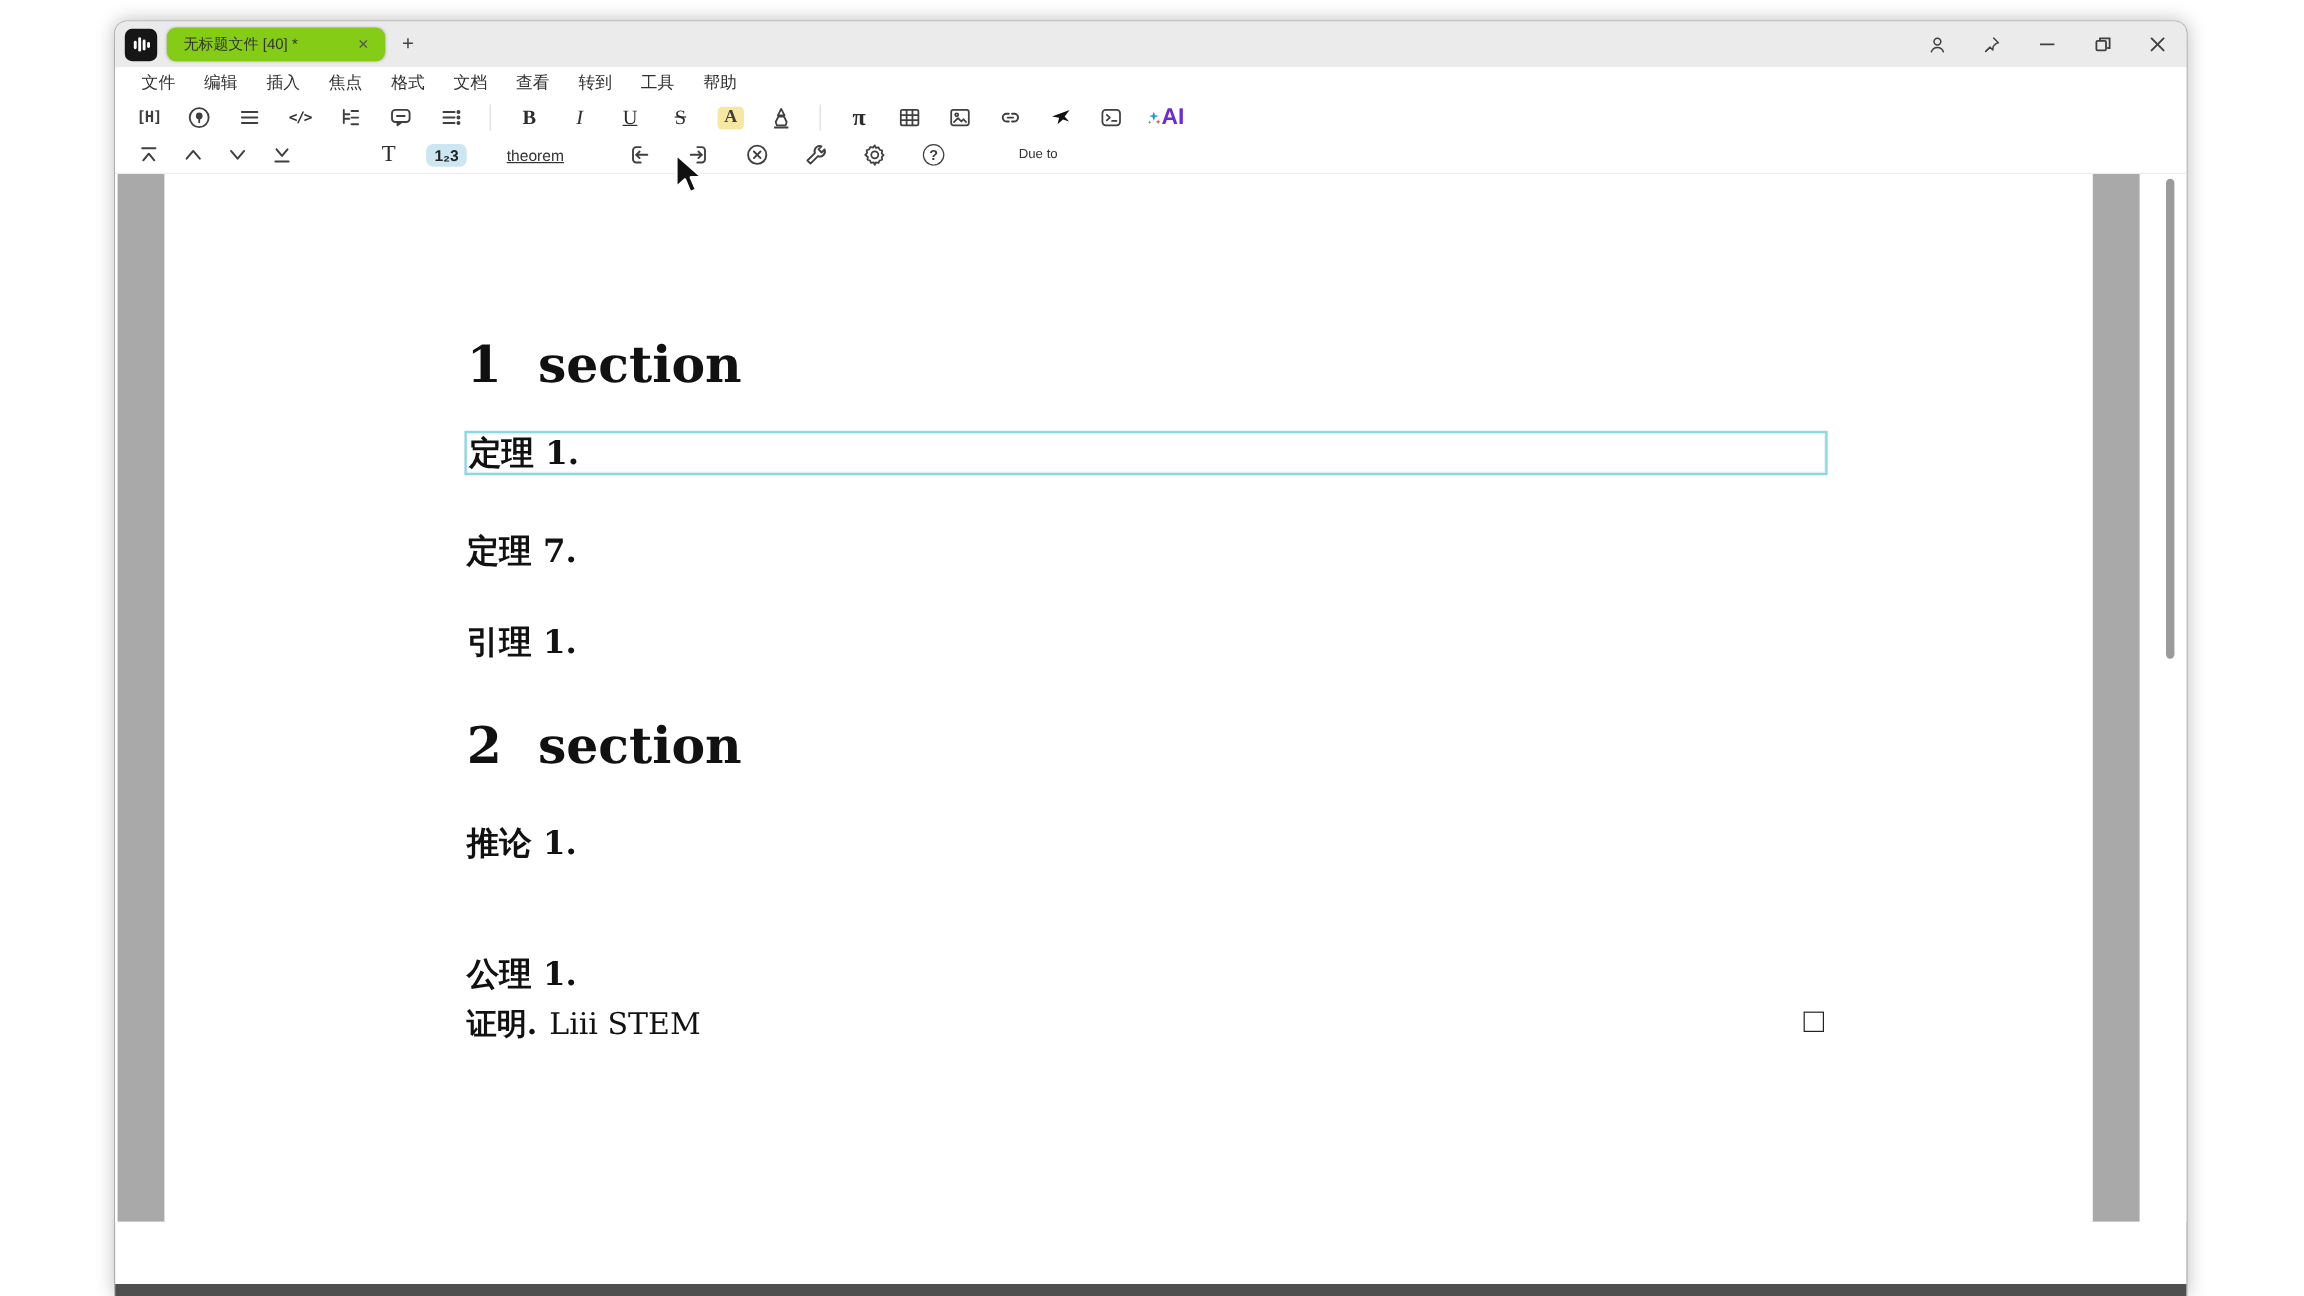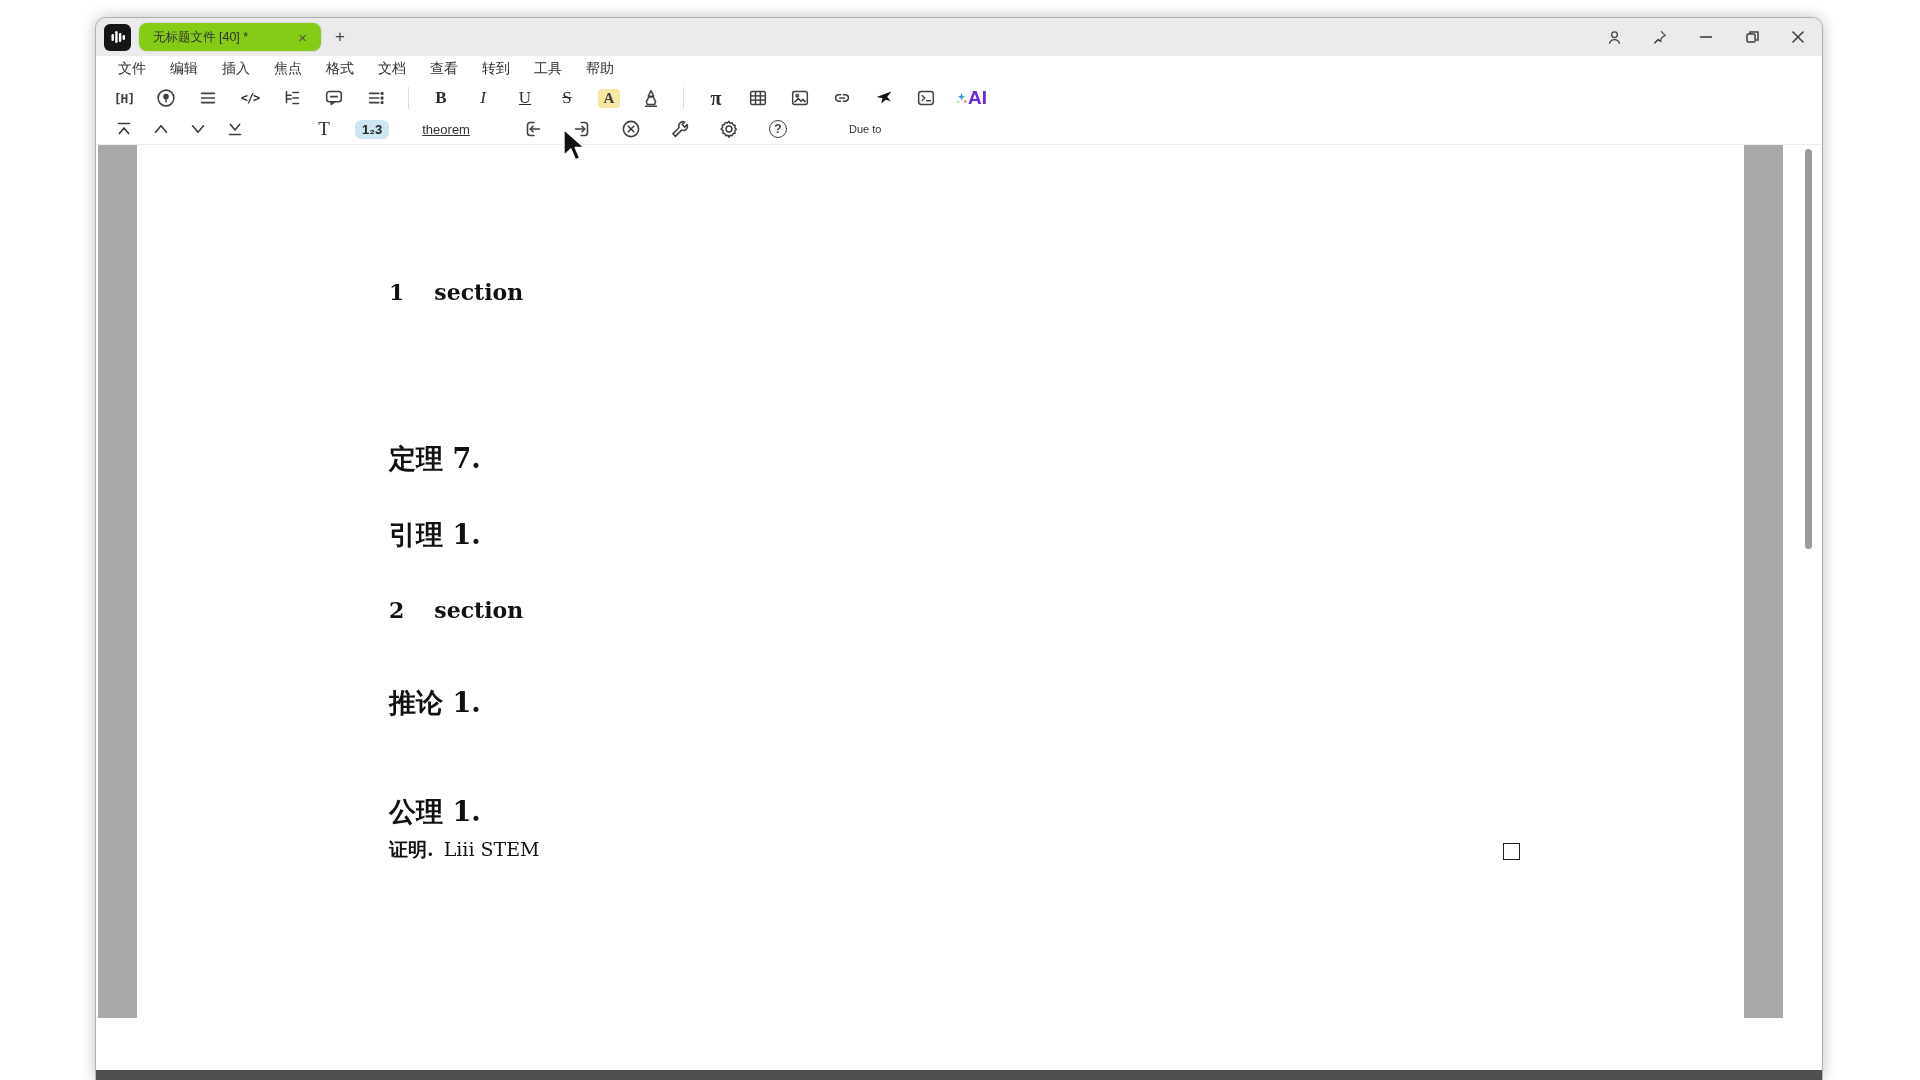--- a/index.html
+++ b/index.html
@@ -45,26 +45,26 @@
 
   
   .docarea { position:absolute; top:126px; left:0; right:0; bottom:62px; background:#fff; border-top:1px solid #ededed; }
   .strip { position:absolute; top:0; bottom:0; width:40px; background:#a9a9a9; }
   .strip-left { left:2px; }
   .strip-right { left:1647px; }
   .page { position:absolute; left:41px; top:0; width:1607px; bottom:0; background:#fff; }
   .scroll-thumb { position:absolute; right:10px; top:4px; width:7px; height:400px; background:#9b9b9b; border-radius:4px; }
 
   .doc-serif { font-family:"DejaVu Serif","Liberation Serif",serif; color:#111; }
-  .h-sec { position:absolute; left:252px; font-size:22px; font-weight:700; }
+  .h-sec { position:absolute; left:252px; font-size:42px; font-weight:700; }
   .h-sec .secnum { margin-right:30px; }
   .dline { position:absolute; left:252px; font-size:27px; font-weight:700; }
   .th-box { position:absolute; left:250px; width:1136px; height:37px; border:2px solid #8fd6e0; box-shadow:inset 0 0 0 1px #e6f7fa; display:flex; align-items:center; }
   .th-box .dtext { font-size:27px; font-weight:700; padding-left:2px; }
-  .proof-line { position:absolute; left:252px; right:84px; font-size:19px; display:flex; align-items:baseline; }
+  .proof-line { position:absolute; left:252px; right:84px; font-size:25px; display:flex; align-items:baseline; }
   .proof-label { font-weight:700; margin-right:10px; }
   .qed { position:absolute; left:1366px; width:17px; height:17px; border:1.6px solid #222; }
 
   
   .statusbar { position:absolute; left:2px; right:2px; bottom:26px; height:34px; background:#fff; font-size:14px; color:#4a4a4a; }
   .status-left { position:absolute; left:10px; top:8px; }
   .status-center { position:absolute; left:0; right:0; top:8px; text-align:center; }
   .status-right { position:absolute; right:4px; top:8px; }
   .bottombar { position:absolute; left:0; right:0; bottom:0; height:10px; background:#4f4f4f; }
 
@@ -311,20 +311,23 @@
 
   <div class="docarea">
     <div class="strip strip-left"></div>
     <div class="strip strip-right"></div>
 
     <div class="page doc-serif">
       <div class="h-sec" style="top:134px;">
         <span class="secnum">1</span><span>section</span>
       </div>
 
+      <div class="th-box" style="top:214px;">
+        <span class="dtext">定理 1.</span>
+      </div>
 
       <div class="dline" style="top:296px;">定理 7.</div>
       <div class="dline" style="top:372px;">引理 1.</div>
 
       <div class="h-sec" style="top:452px;">
         <span class="secnum">2</span><span>section</span>
       </div>
 
       <div class="dline" style="top:540px;">推论 1.</div>
       <div class="dline" style="top:649px;">公理 1.</div>

